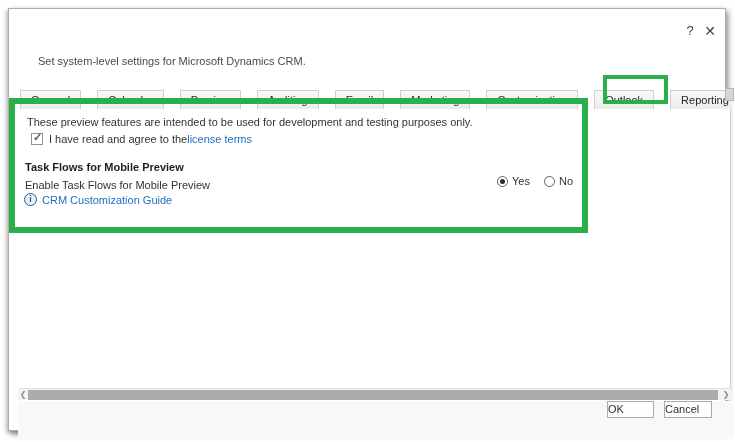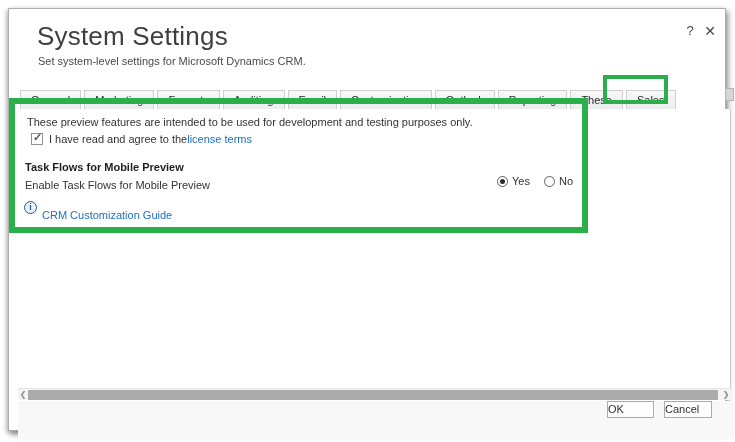--- a/index.html
+++ b/index.html
@@ -22,21 +22,21 @@
   }
   .help-btn, .close-btn {
     position:absolute; top:14px; font-size:13px; color:#444; cursor:pointer;
     width:16px; text-align:center;
   }
   .help-btn { left:673px; }
   .close-btn { left:693px; font-size:14px; }
 
   .tab-strip {
     position:absolute; left:11px; top:81px; width:711px; height:20px;
-    display:flex; gap:3px; overflow:hidden; white-space:nowrap;
+    display:flex; gap:16px; overflow:hidden; white-space:nowrap;
   }
   .tab {
     flex:0 0 auto; height:20px; padding:3px 10px 0 10px; font-size:11px;
     color:#262626; background:linear-gradient(#f8f8f8,#ececec);
     border:1px solid #cfcfcf; cursor:pointer;
   }
 
   .annotation-box {
     position:absolute; border:5px solid #2baf4a; background:transparent;
     pointer-events:none; z-index:50;
@@ -109,31 +109,31 @@
   }
   .btn-ok { left:598px; width:47px; }
   .btn-cancel { left:655px; width:48px; }
 </style>
 </head>
 <body>
 
 <div class="page">
   <div class="dialog">
 
-    <div class="dlg-title">System Settings</div>
     <div class="dlg-subtitle">Set system-level settings for Microsoft Dynamics CRM.</div>
     <div class="help-btn">?</div>
     <div class="close-btn">✕</div>
 
     <div class="tab-strip">
         <div class="tab">General</div>
-        <div class="tab">Marketing</div>
-        <div class="tab">Formats</div>
+        <div class="tab">Calendar</div>
+        <div class="tab">Preview</div>
         <div class="tab">Auditing</div>
         <div class="tab">Email</div>
+        <div class="tab">Marketing</div>
         <div class="tab">Customization</div>
         <div class="tab">Outlook</div>
         <div class="tab">Reporting</div>
         <div class="tab">These</div>
         <div class="tab">Sales</div>
       </div>
 
     <div class="content-region"></div>
 
     <div class="txt agree-row">
@@ -153,21 +153,21 @@
         <span>Yes</span>
       </span>
       <span class="radio-item">
         <span class="radio-circle"></span>
         <span>No</span>
       </span>
     </div>
 
     <div class="txt info-row">
       <span class="info-icon">i</span>
-      <span class="link" style="color: rgb(31, 111, 196); margin-top: 16px;">CRM Customization Guide</span>
+      <span class="link" style="color: rgb(31, 111, 196);">CRM Customization Guide</span>
     </div>
 
     <div class="hscrollbar">
       <span class="hs-arrow hs-left">❮</span>
       <span class="hs-thumb"></span>
       <span class="hs-arrow hs-right">❯</span>
     </div>
     <div class="vs-fragment"></div>
 
     <div class="footer"></div>

